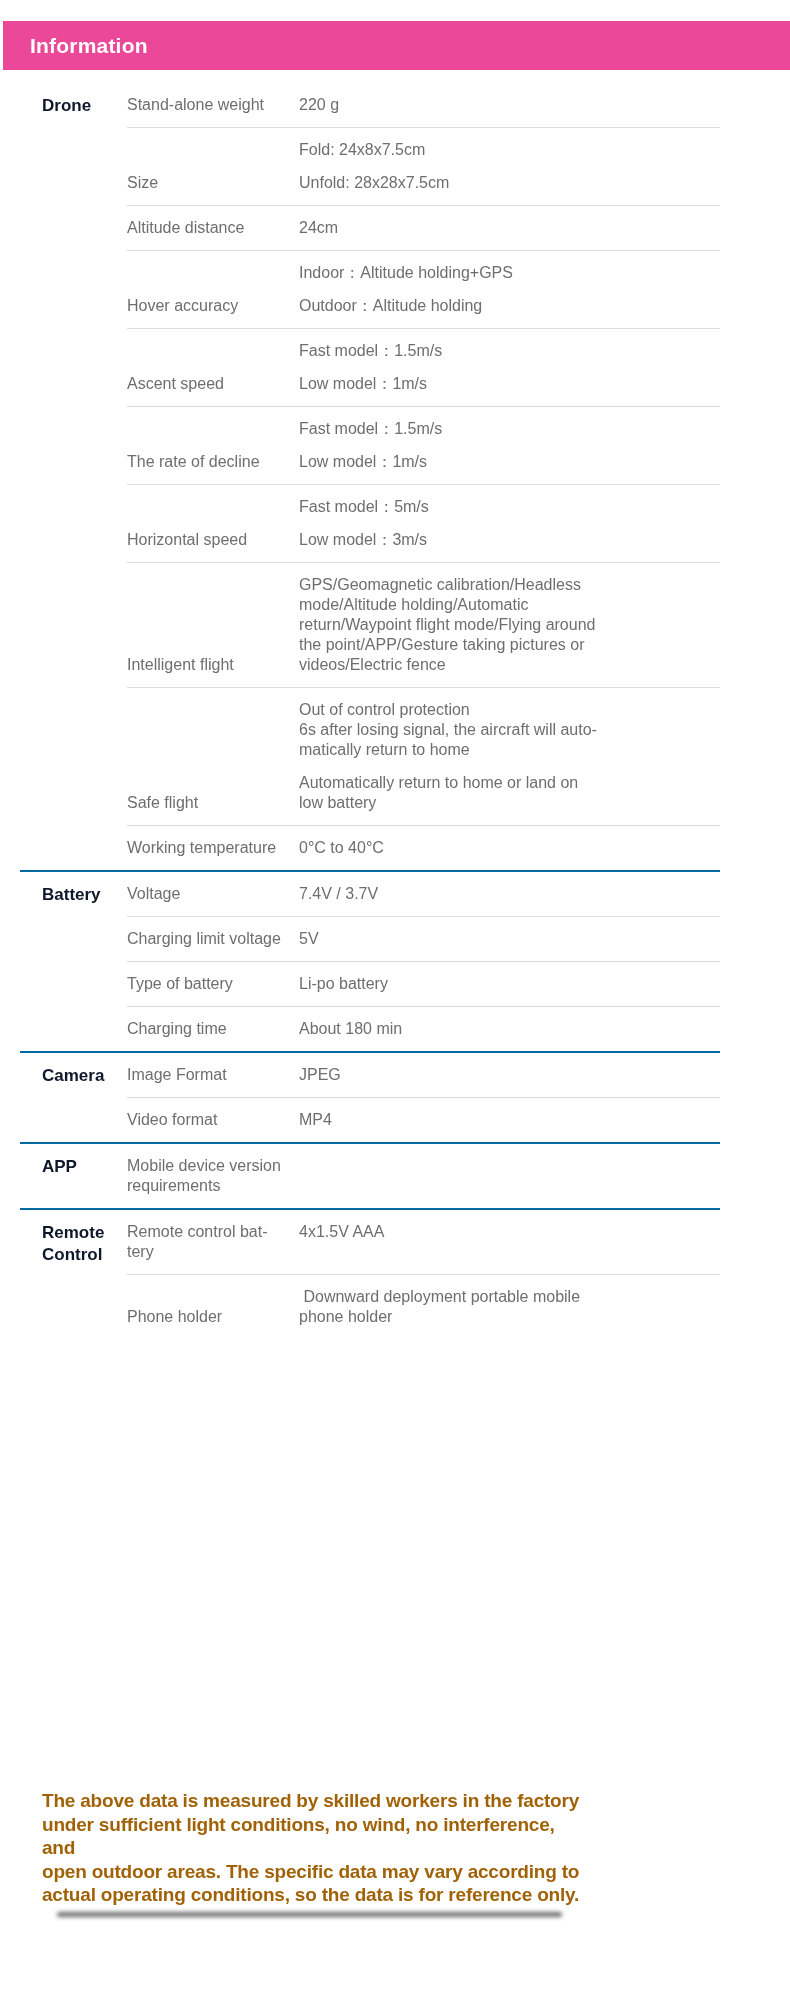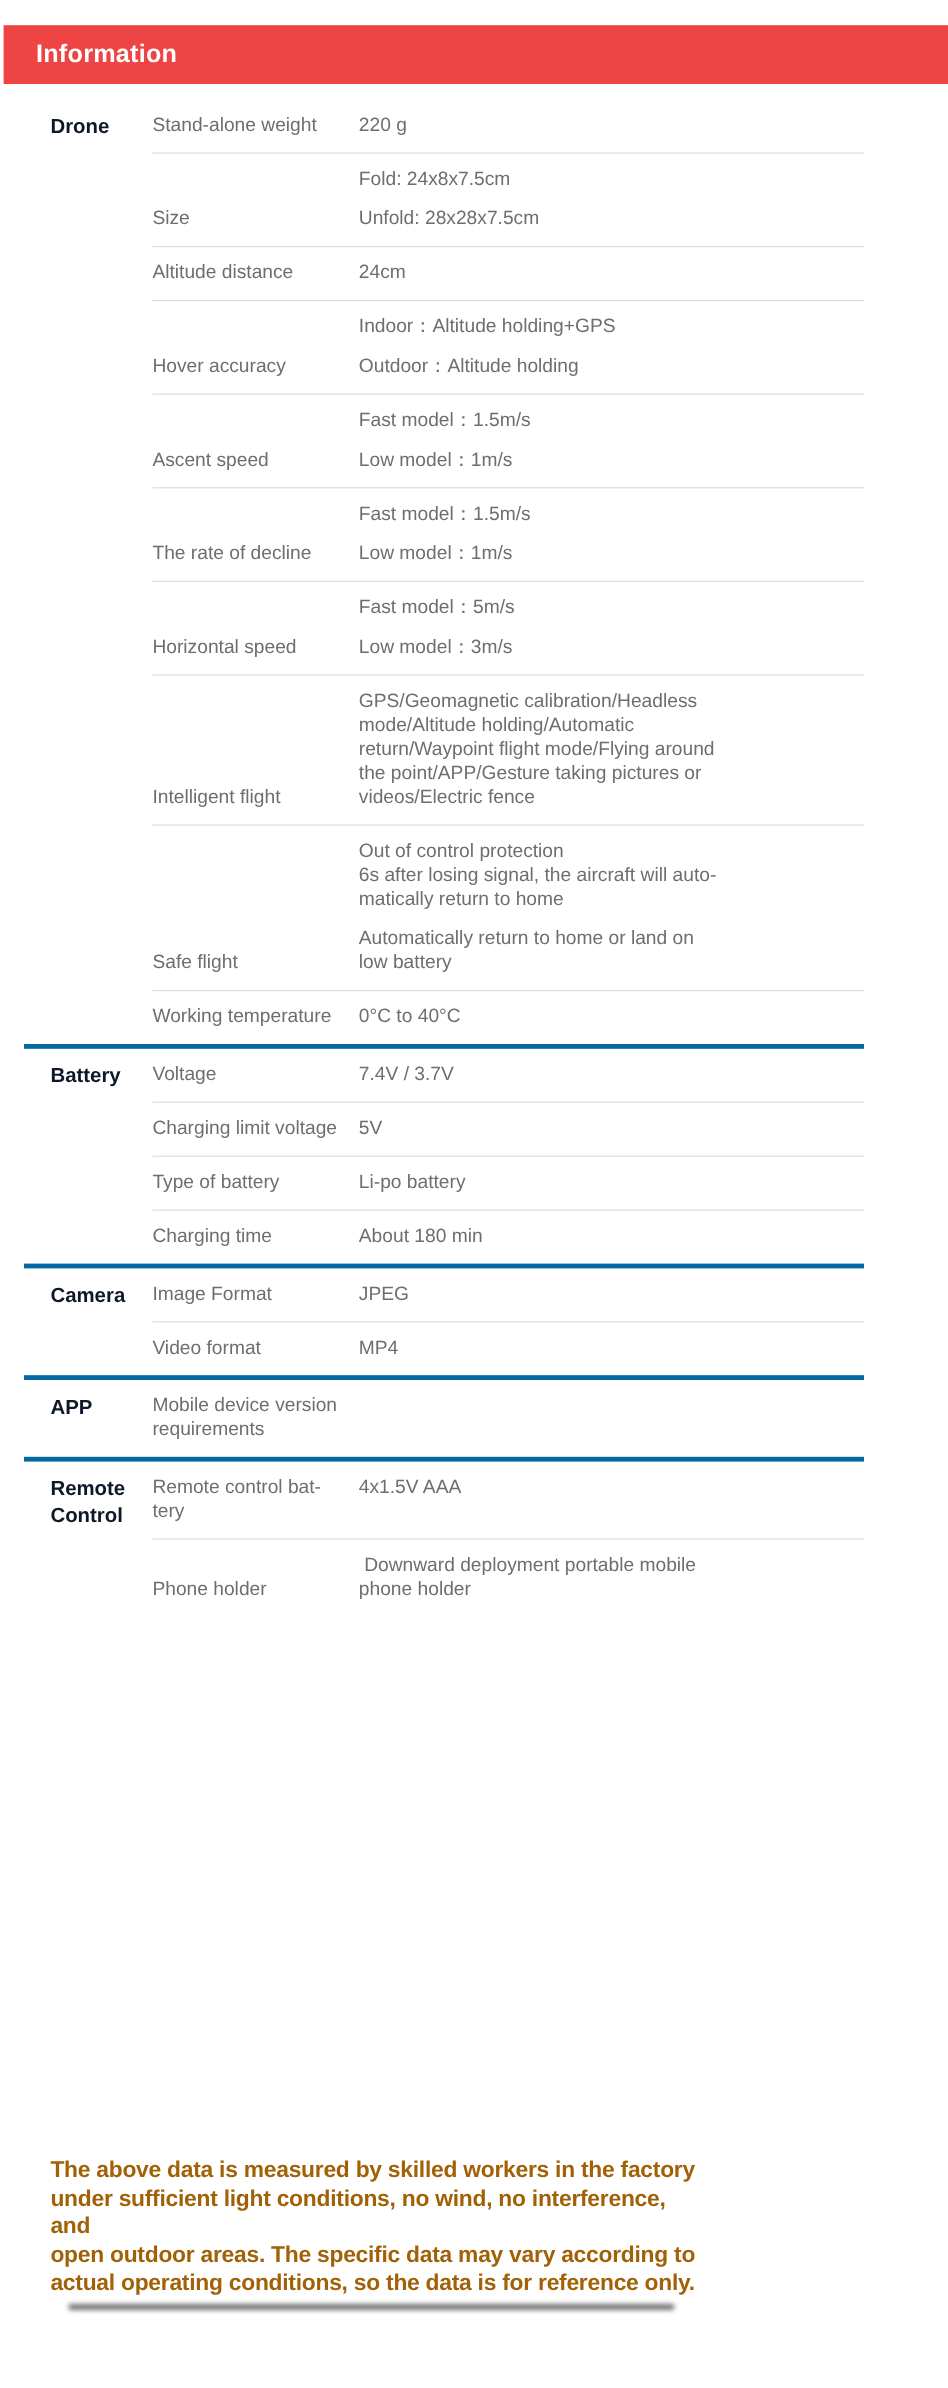--- a/index.html
+++ b/index.html
@@ -6,40 +6,40 @@
   body{
     width:790px;
     min-height:1990px;
     background:#ffffff;
     position:relative;
     font-family:"Liberation Sans", sans-serif;
   }
   .header-bar{
     margin:21px 0 0 3px;
     height:49px;
-    background:#ef4444;
+    background:#ec4899;
     display:flex;
     align-items:center;
     padding-left:27px;
     box-sizing:border-box;
   }
   .header-title{
     color:#ffffff;
     font-size:21px;
     font-weight:bold;
     letter-spacing:.2px;
   }
   .spec-table{
     margin:13px 0 0 20px;
     width:700px;
     color:#6e6e6e;
     font-size:16px;
   }
   .group{display:flex;align-items:flex-start;}
-  .group + .group{border-top:4px solid #0369a1;}
+  .group + .group{border-top:2px solid #0369a1;}
   .group-label{
     width:85px;
     padding:12px 0 0 22px;
     flex-shrink:0;
     font-weight:bold;
     color:#0f172a;
     font-size:17px;
     line-height:22px;
     white-space:pre-line;
   }

